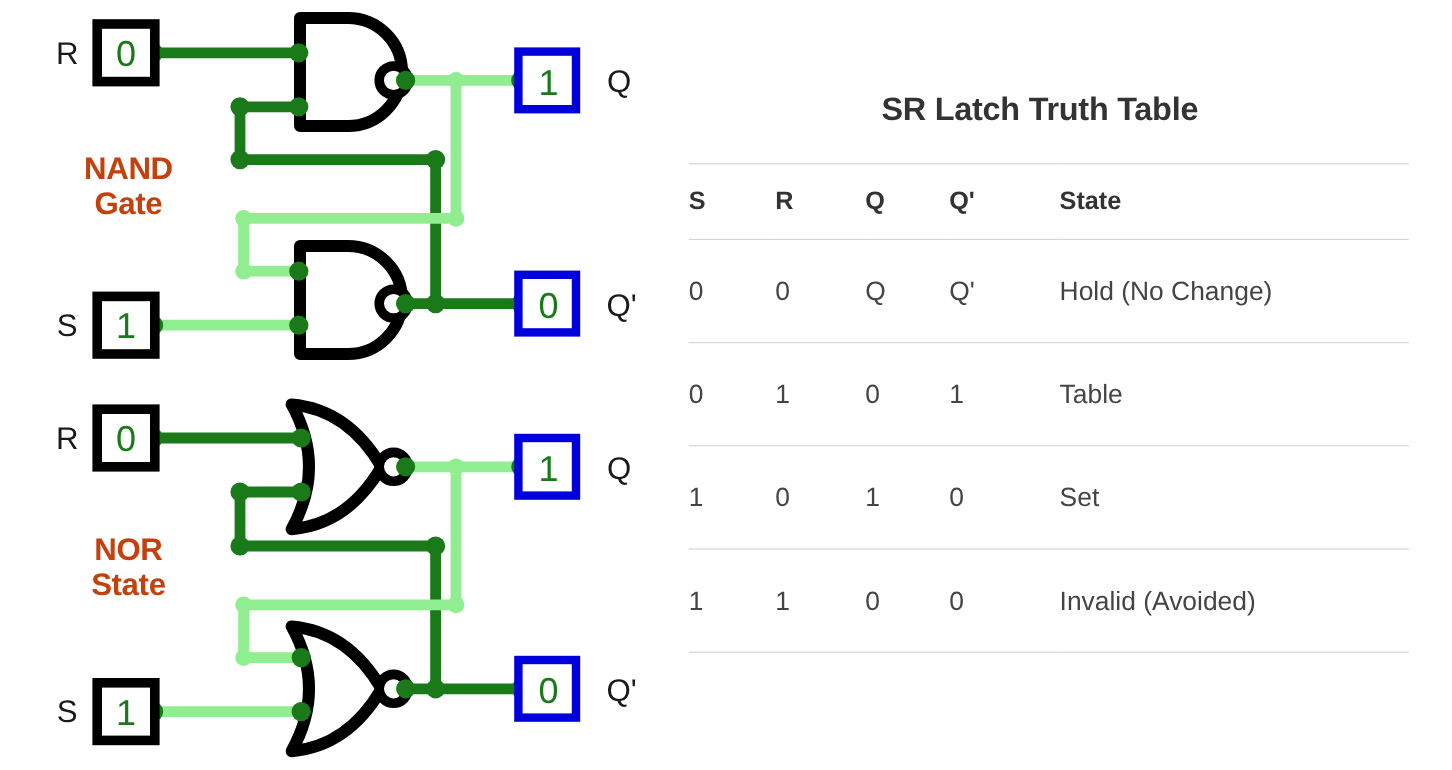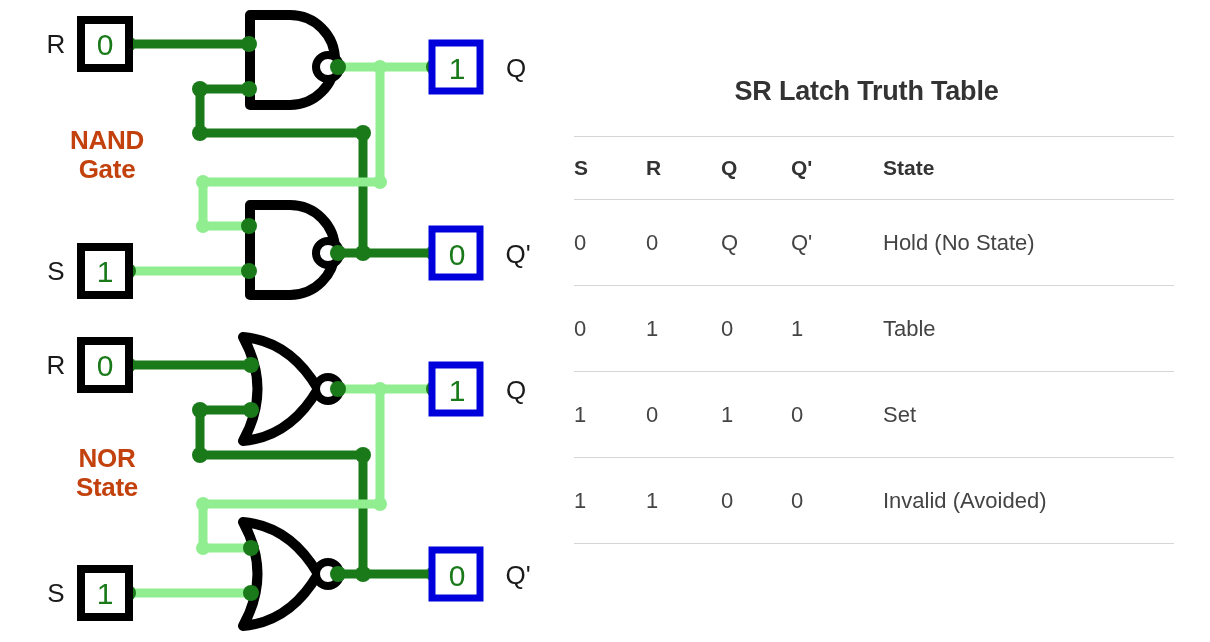--- a/index.html
+++ b/index.html
@@ -278,21 +278,21 @@
           <th class="col-qp">Q'</th>
           <th class="col-state">State</th>
         </tr>
       </thead>
       <tbody>
         <tr>
           <td>0</td>
           <td>0</td>
           <td>Q</td>
           <td>Q'</td>
-          <td>Hold (No State)</td>
+          <td>Hold (No Change)</td>
         </tr>
         <tr>
           <td>0</td>
           <td>1</td>
           <td>0</td>
           <td>1</td>
           <td>Table</td>
         </tr>
         <tr>
           <td>1</td>

